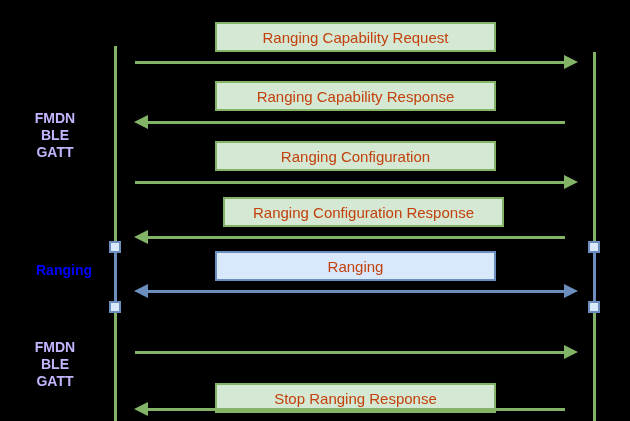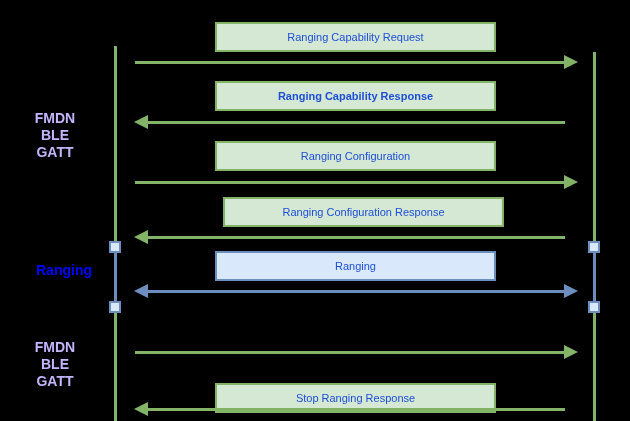--- a/index.html
+++ b/index.html
@@ -19,21 +19,21 @@
     background:#dae8fc; border:2px solid #6c8ebf;
   }
 
   
   .msg-box {
     position:absolute; left:215px; width:277px; height:26px;
     border:2px solid #82b366; background:#d5e8d4;
     display:flex; align-items:center; justify-content:center;
   }
   .msg-box.blue { border-color:#6c8ebf; background:#dae8fc; }
-  .msg-label { font-size:11px; color:#1d4ed8; white-space:nowrap; }
+  .msg-label { font-size:15px; color:#c2410c; white-space:nowrap; }
 
   
   .arrow { position:absolute; left:134px; width:444px; height:14px; }
   .arrow .line { position:absolute; top:6px; height:3px; background:#82b366; }
   .arrow.dir-right .line { left:1px;  right:12px; }
   .arrow.dir-left  .line { left:12px; right:13px; }
   .arrow.dir-both  .line { left:12px; right:12px; }
   .head {
     position:absolute; top:0; width:0; height:0;
     border-top:7px solid transparent; border-bottom:7px solid transparent;
@@ -89,21 +89,21 @@
   </div>
 
   <div class="msg-box" style="top:22px;">
     <span class="msg-label">Ranging Capability Request</span>
   </div>
   <div class="arrow dir-right" style="top:55px;">
     <span class="line"></span>
     <span class="head head-right"></span>
   </div>
 
-  <div class="msg-box" style="top:81px;font-weight:bold;">
+  <div class="msg-box" style="top:81px;">
     <span class="msg-label">Ranging Capability Response</span>
   </div>
   <div class="arrow dir-left" style="top:115px;">
     <span class="head head-left"></span>
     <span class="line"></span>
   </div>
 
   <div class="msg-box" style="top:141px;text-align:center;">
     <span class="msg-label">Ranging Configuration</span>
   </div>

